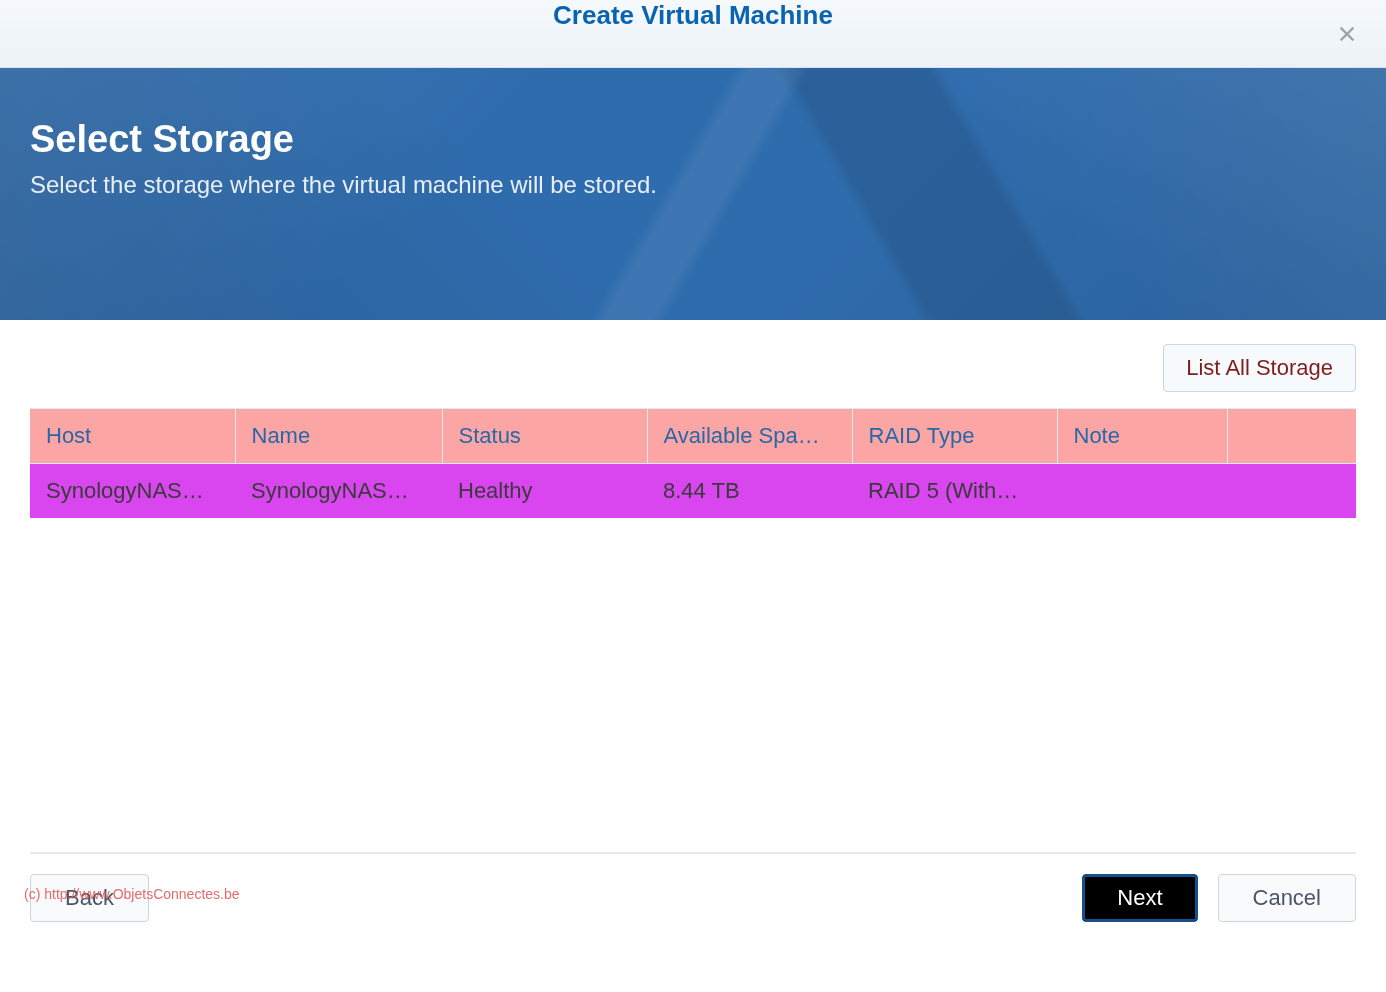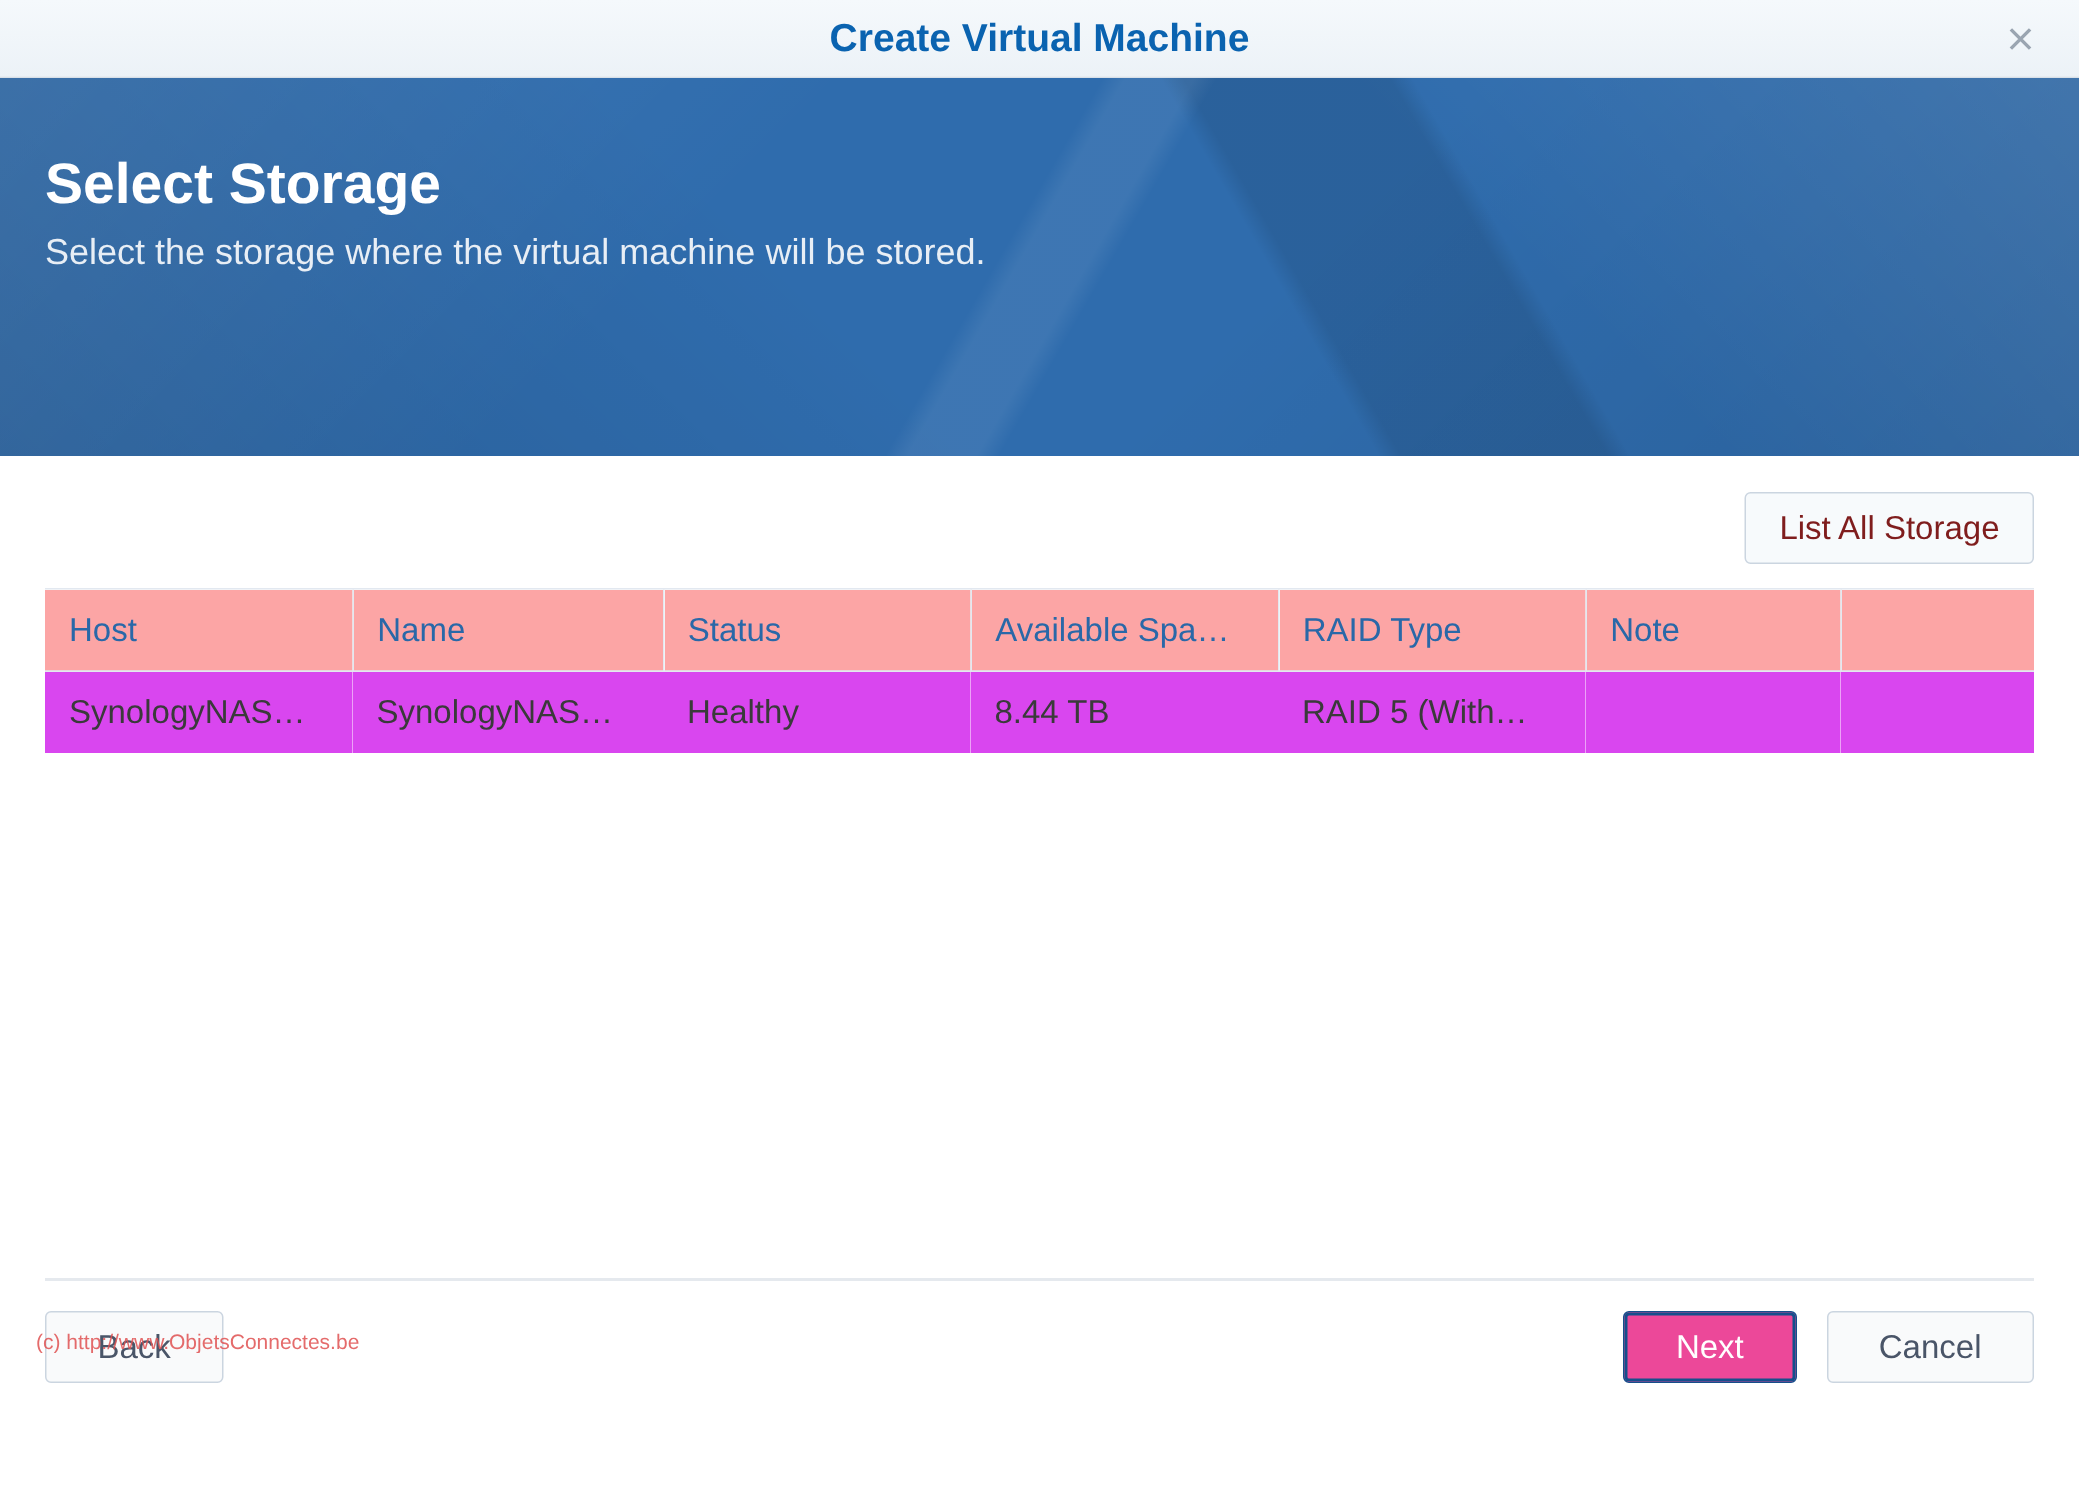--- a/index.html
+++ b/index.html
@@ -8,24 +8,24 @@
       box-sizing: border-box;
     }
     body {
       font-family: -apple-system, BlinkMacSystemFont, "Segoe UI", Helvetica, Arial, sans-serif;
       background: #ffffff;
       width: 1386px;
       height: 992px;
       position: relative;
     }
     .dialog-header {
-      height: 52px;
+      height: 68px;
       background: linear-gradient(to bottom, #f5f9fc, #ecf2f7);
       display: flex;
-      align-items: center;
+      align-items: flex-start;
       justify-content: center;
       position: relative;
       border-bottom: 1px solid #d8e0e8;
     }
     .dialog-title {
       font-size: 26px;
       font-weight: 700;
       color: #0a63b0;
     }
     .close-icon {
@@ -162,21 +162,21 @@
     .btn {
       font-size: 22px;
       padding: 10px 34px;
       border-radius: 4px;
       cursor: pointer;
       border: 1px solid #cbd5e0;
       background: #f9fafb;
       color: #4a5568;
     }
     .btn-primary {
-      background: #ec4899;
+      background: #000000;
       color: #ffffff;
       border: 1px solid #154f8c;
       box-shadow: 0 0 0 2px #154f8c inset;
     }
     .watermark {
       position: absolute;
       left: 24px;
       bottom: 90px;
       font-size: 14px;
       color: #e05252;

